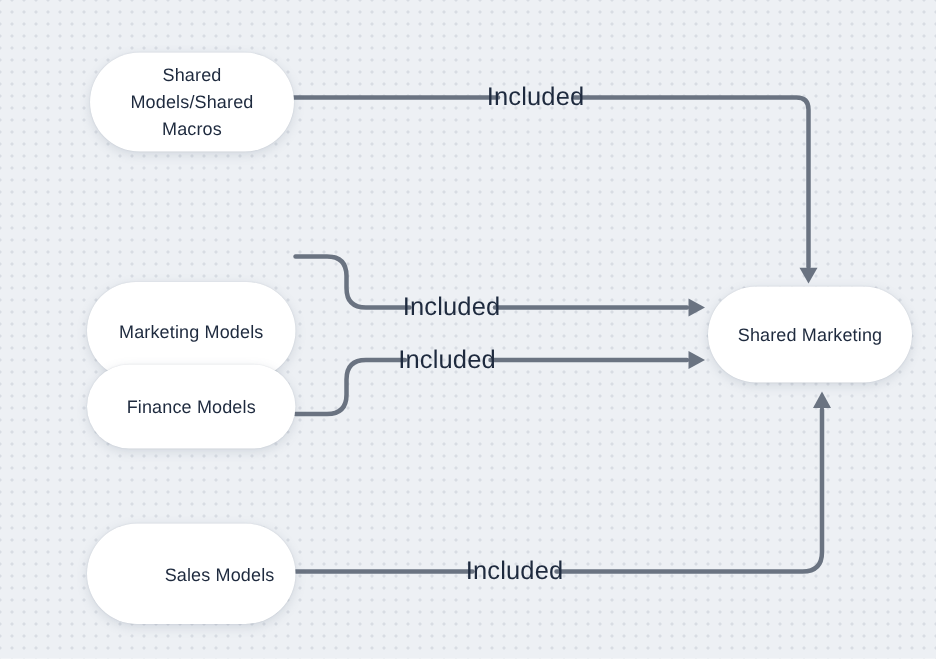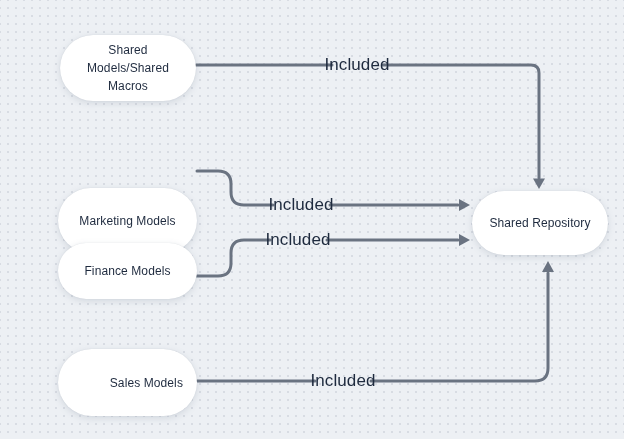--- a/index.html
+++ b/index.html
@@ -92,21 +92,21 @@
 
   <div class="node node-finance">
     <span>Finance Models</span>
   </div>
 
   <div class="node node-sales">
     <span>Sales Models</span>
   </div>
 
   <div class="node node-repository">
-    <span>Shared Repository</span>
+    <span>Shared Marketing</span>
   </div>
 
   <span class="edge-label edge-label-a">Included</span>
   <span class="edge-label edge-label-b">Included</span>
   <span class="edge-label edge-label-c">Included</span>
   <span class="edge-label edge-label-d">Included</span>
 
 </div>
 
 </body></html>

